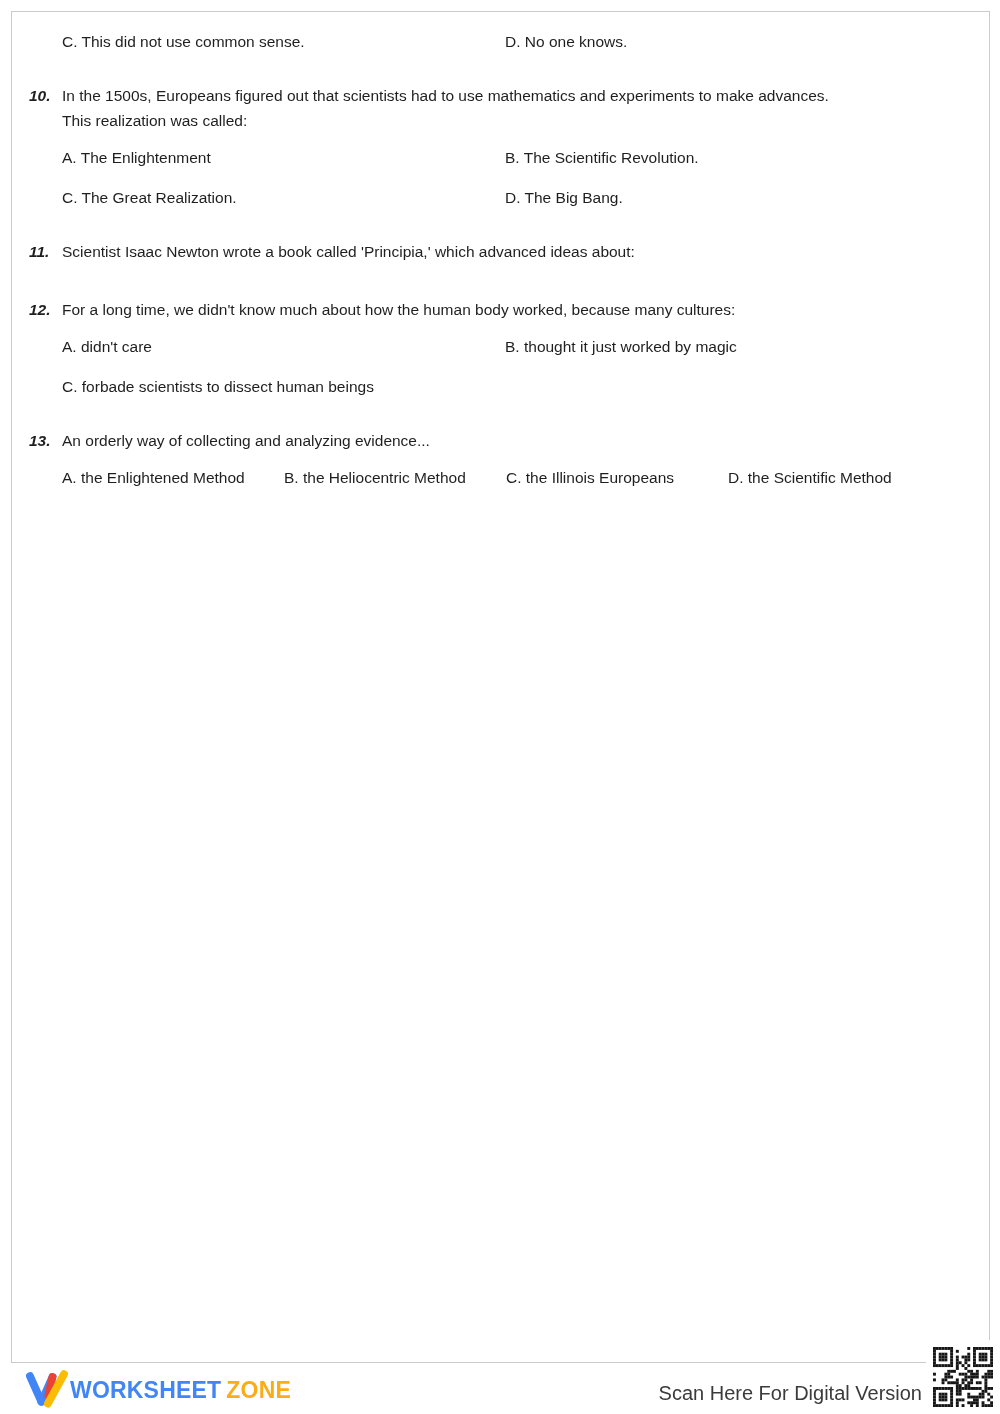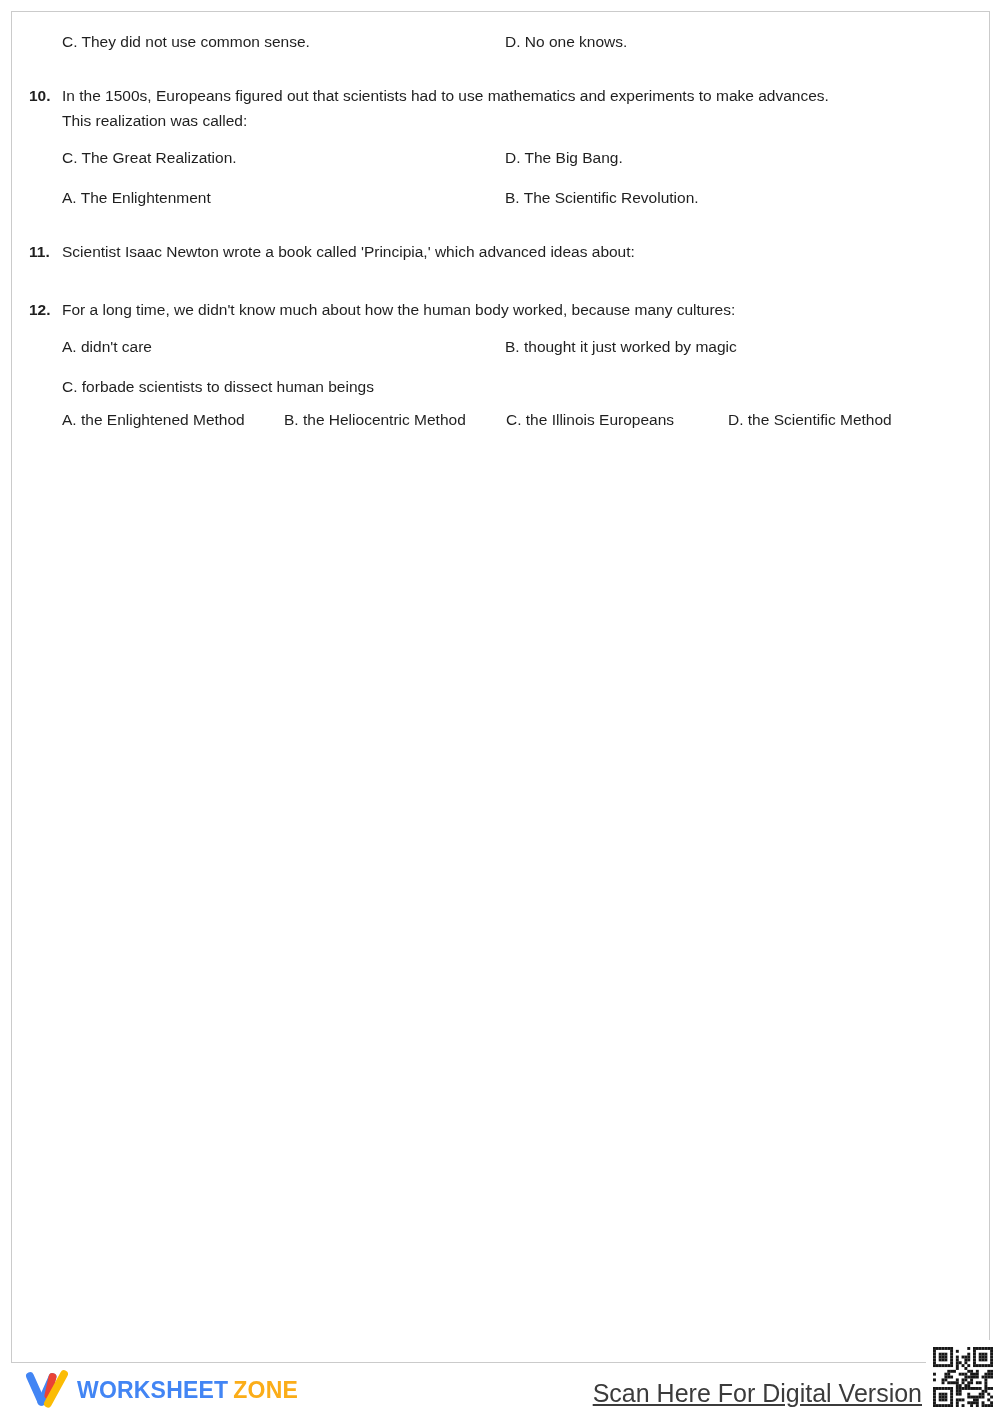--- a/index.html
+++ b/index.html
@@ -32,20 +32,21 @@
   .question{
     display:flex;
     margin-top:33px;
     font-size:15.5px;
     line-height:25px;
   }
   .qnum{
     flex:none;
     width:33px;
     font-weight:700;
+    font-style:italic;
   }
   .qtext{flex:1;}
   .options{
     margin:17px 0 0 33px;
   }
   #questions > .options:first-child{margin-top:0;}
   .opt-row{
     display:grid;
     grid-template-columns:443px auto;
   }
@@ -57,76 +58,74 @@
     font-size:15.5px;
     line-height:16px;
     white-space:nowrap;
   }
   .footer-logo{
     position:absolute;
     left:24px; top:1367px;
     height:46px;
     display:flex;
     align-items:center;
-    gap:7px;
   }
   .logo-text{
     font-size:23px;
     font-weight:700;
     letter-spacing:0.2px;
     white-space:nowrap;
   }
   .logo-word1{color:var(--logo_blue);}
   .logo-word2{color:var(--logo_orange);margin-left:5px;}
   .scan-text{
     position:absolute;
     right:78px; top:1378px;
-    font-size:25px;
+    font-size:20px;
     line-height:30px;
     color:var(--scan_gray);
     white-space:nowrap;
-    text-decoration:underline;
   }
   .qr-box{
     position:absolute;
     left:926px; top:1340px;
     width:74px; height:74px;
     background:#ffffff;
     display:flex;
     align-items:center;
     justify-content:center;
   }
   .qr-box svg{display:block;fill:var(--qr_dark);}
 </style>
 </head>
 <body>
 
 <div class="page">
   <div id="questions">
       <div class="options">
         <div class="opt-row">
-          <span class="opt">C. They did not use common sense.</span>
+          <span class="opt">C. This did not use common sense.</span>
           <span class="opt">D. No one knows.</span>
         </div>
       </div>
       <div class="question">
         <div class="qnum">10.</div>
         <div class="qtext">
           <div class="">In the 1500s, Europeans figured out that scientists had to use mathematics and experiments to make advances.</div>
           <div class="">This realization was called:</div>
         </div>
       </div>
       <div class="options">
         <div class="opt-row">
+          <span class="opt">A. The Enlightenment</span>
+          <span class="opt">B. The Scientific Revolution.</span>
+        </div>
+        <div class="opt-row">
           <span class="opt">C. The Great Realization.</span>
           <span class="opt">D. The Big Bang.</span>
-        </div>
-        <div class="opt-row">
-          <span class="opt">A. The Enlightenment</span>
-          <span class="opt">B. The Scientific Revolution.</span>
         </div>
       </div>
       <div class="question">
         <div class="qnum">11.</div>
         <div class="qtext">
           <div class="">Scientist Isaac Newton wrote a book called 'Principia,' which advanced ideas about:</div>
         </div>
       </div>
       <div class="question">
         <div class="qnum">12.</div>
@@ -134,20 +133,26 @@
           <div class="">For a long time, we didn't know much about how the human body worked, because many cultures:</div>
         </div>
       </div>
       <div class="options">
         <div class="opt-row">
           <span class="opt">A. didn't care</span>
           <span class="opt">B. thought it just worked by magic</span>
         </div>
         <div class="opt-row">
           <span class="opt">C. forbade scientists to dissect human beings</span>
+        </div>
+      </div>
+      <div class="question">
+        <div class="qnum">13.</div>
+        <div class="qtext">
+          <div class="">An orderly way of collecting and analyzing evidence...</div>
         </div>
       </div>
       <div class="options">
         <div class="opt-row cols4">
           <span class="opt">A. the Enlightened Method</span>
           <span class="opt">B. the Heliocentric Method</span>
           <span class="opt">C. the Illinois Europeans</span>
           <span class="opt">D. the Scientific Method</span>
         </div>
       </div>

